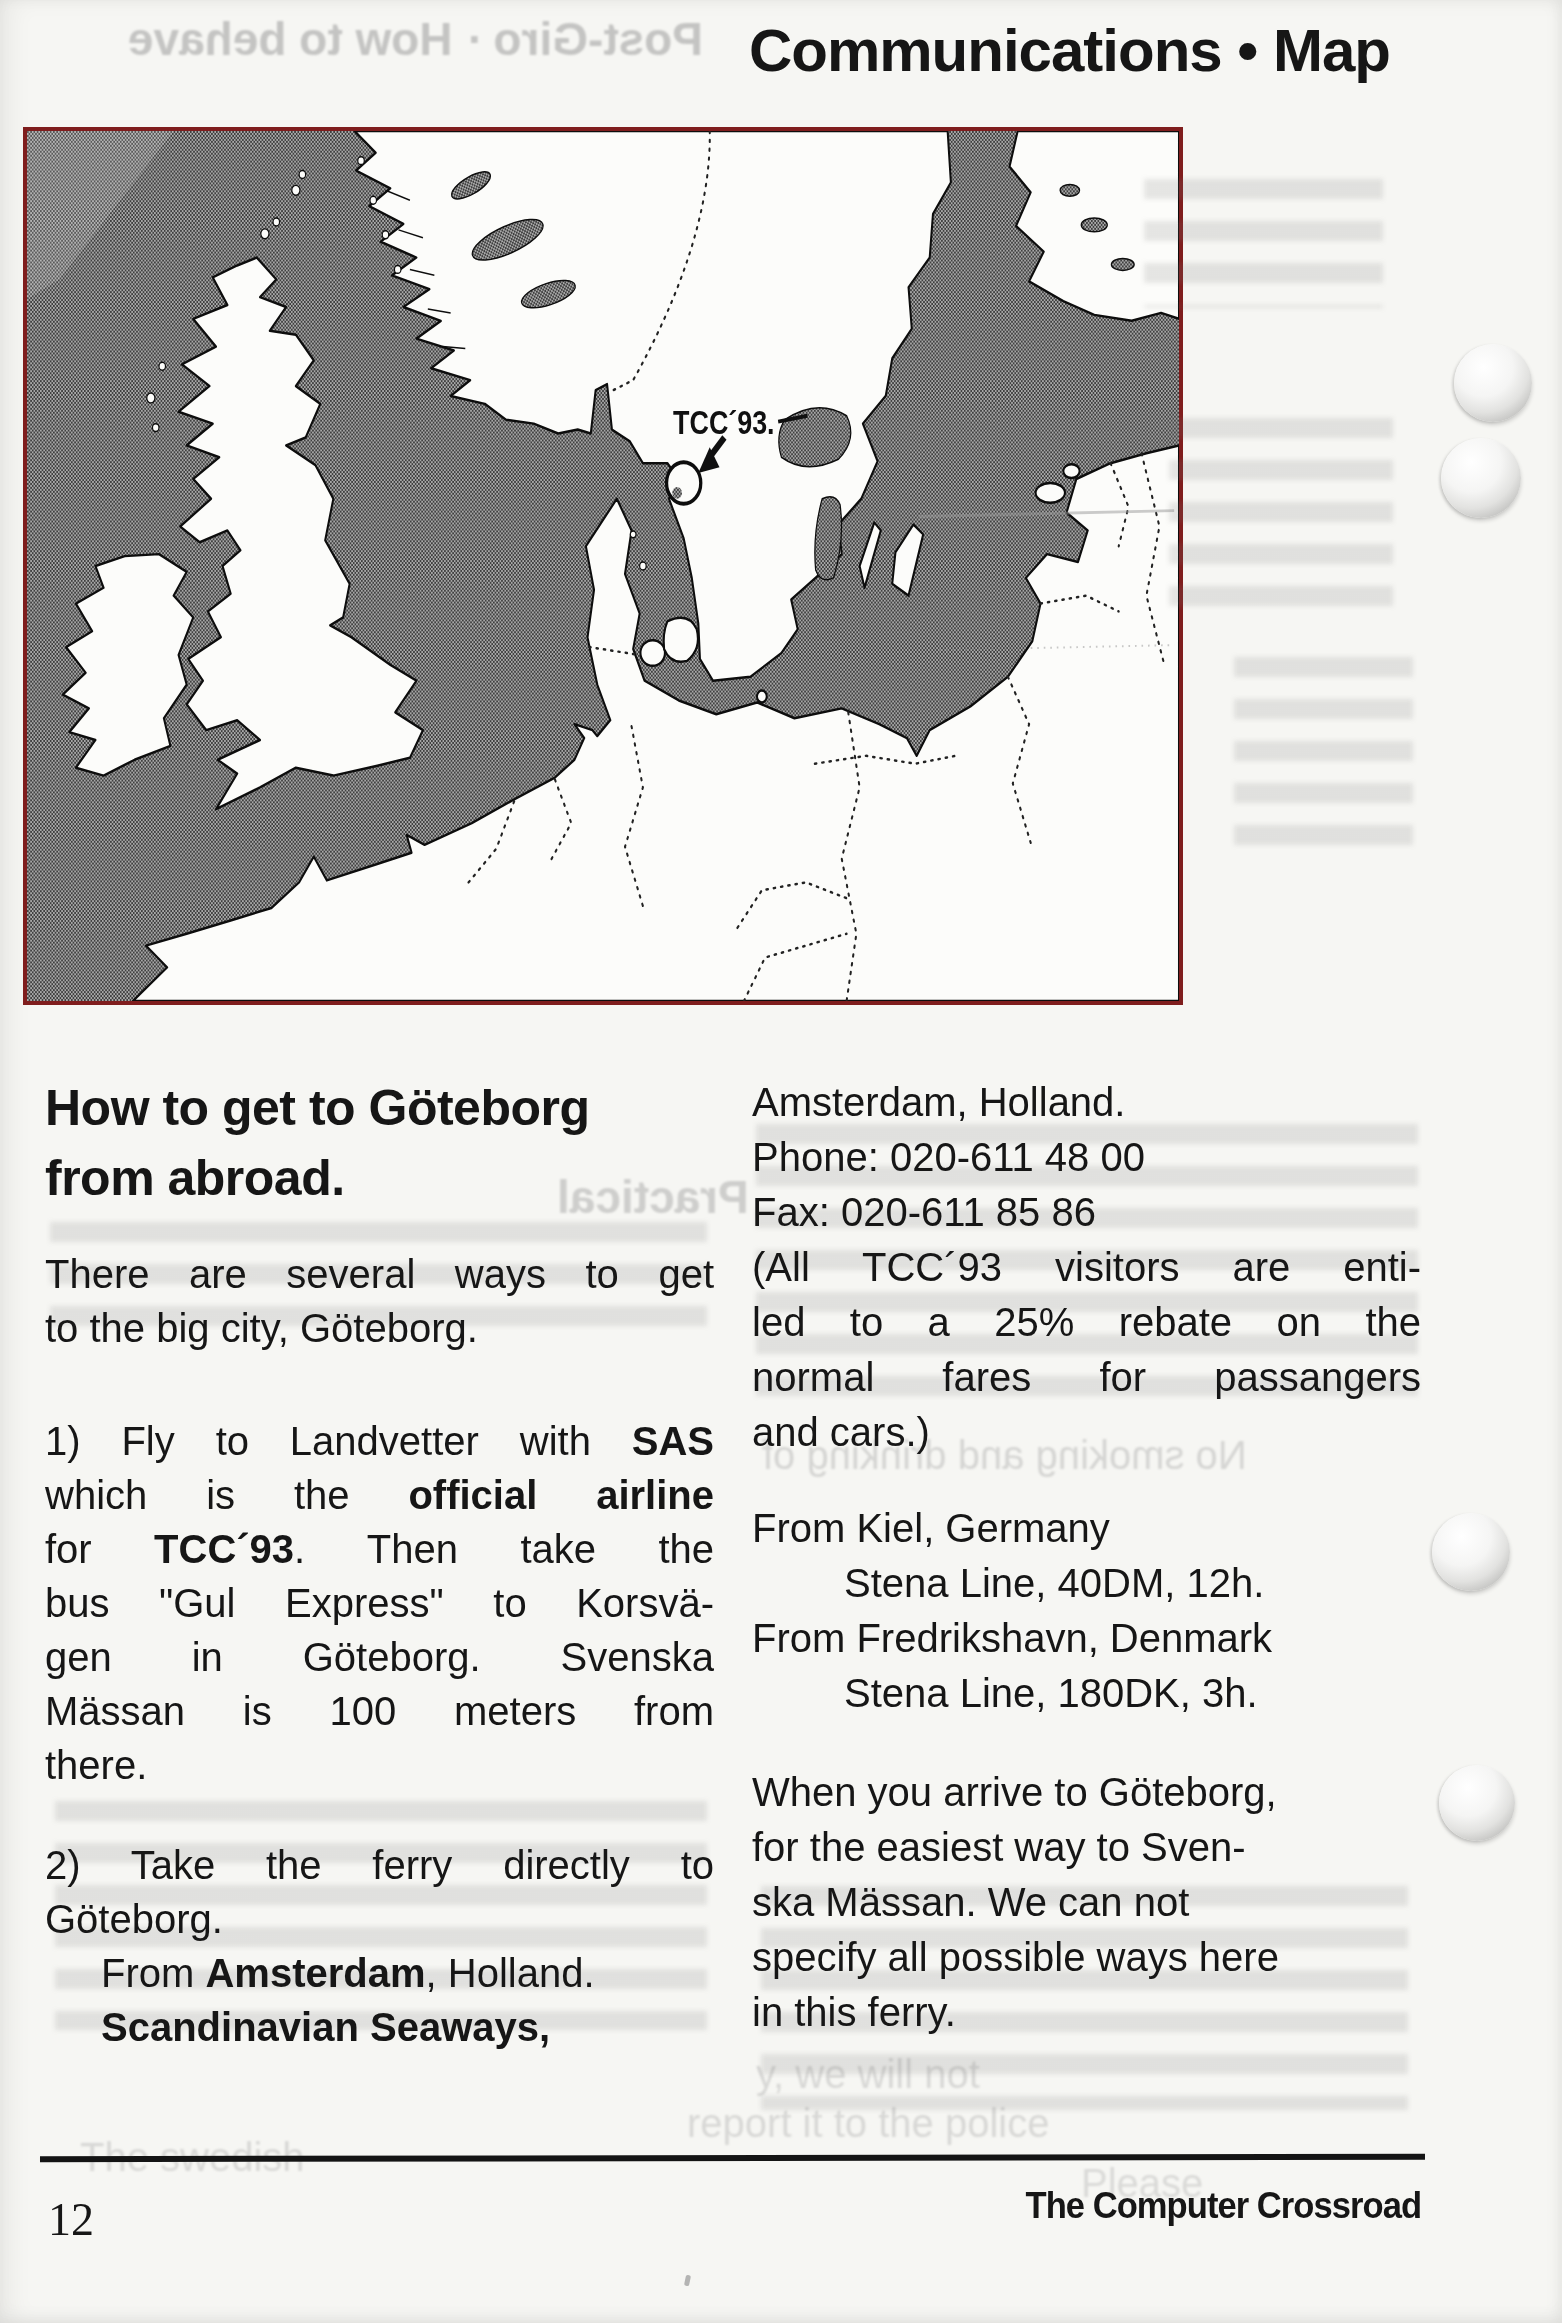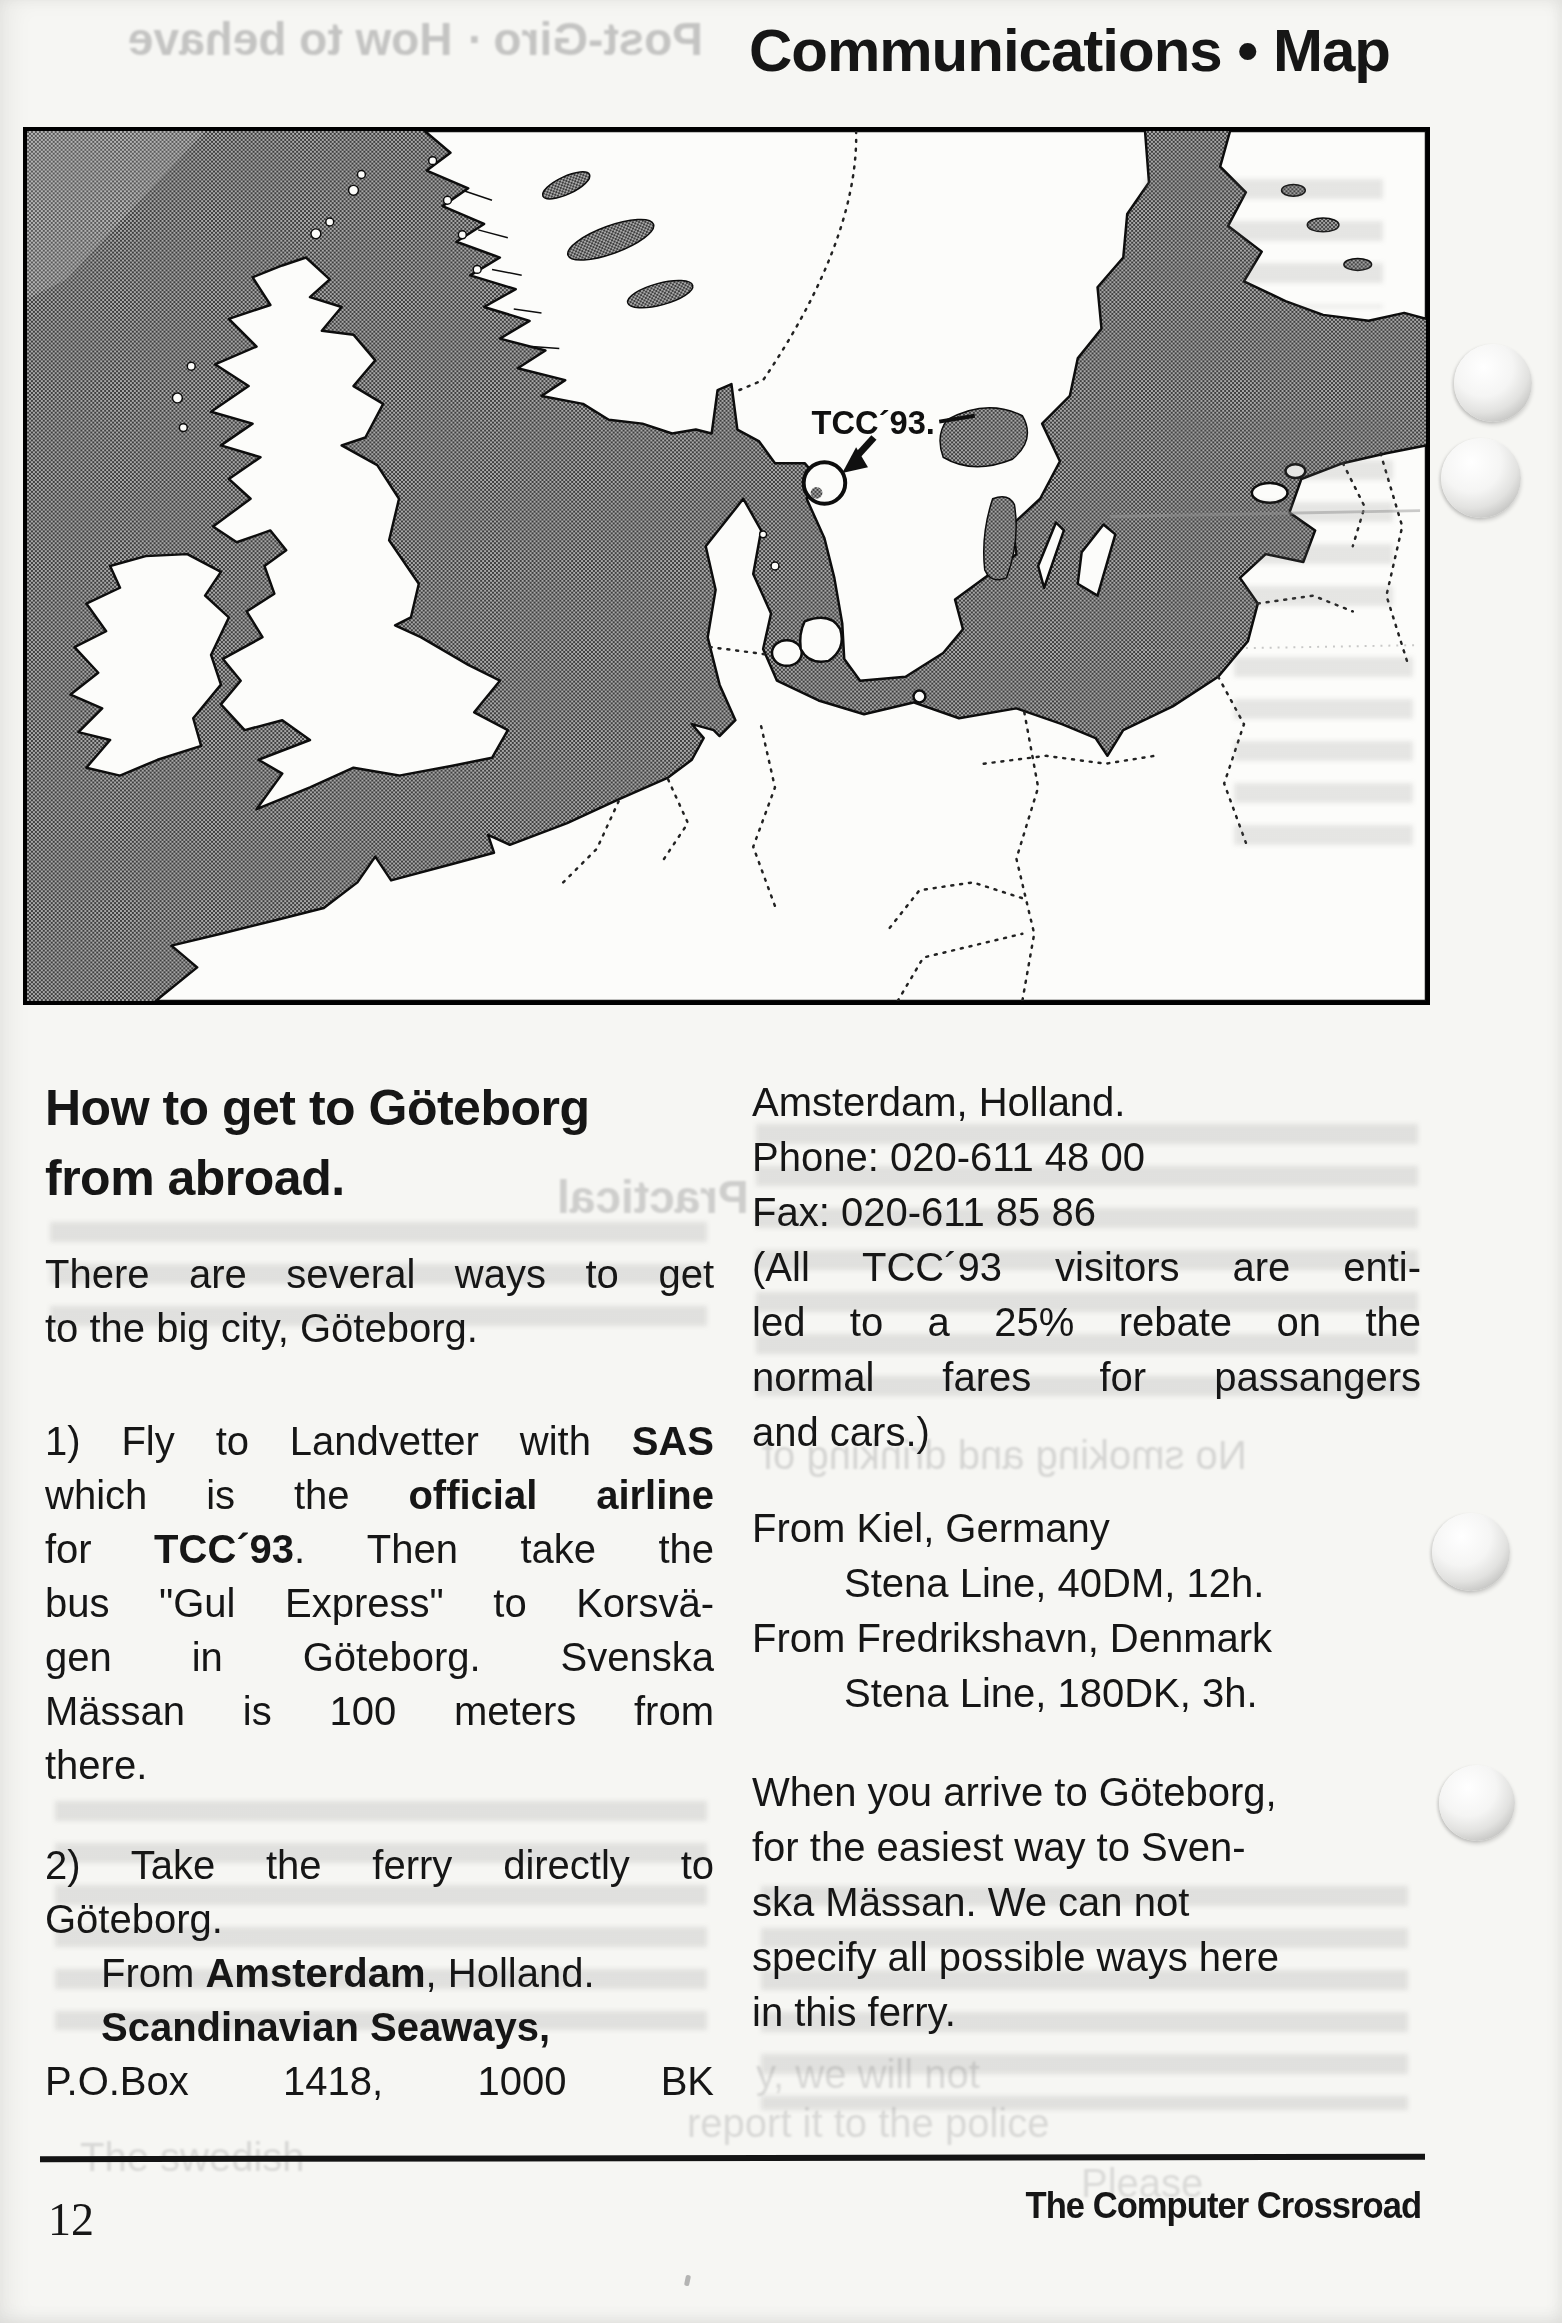--- a/index.html
+++ b/index.html
@@ -5,22 +5,22 @@
   html,body{margin:0;padding:0;background:#d8d8d6;}
   .page{
     position:relative;width:1562px;height:2323px;margin:0 auto;
     background:#f6f6f3;overflow:hidden;
     font-family:"Liberation Sans",sans-serif;color:#161616;
     box-shadow:inset 12px 0 22px rgba(0,0,0,0.05), inset -6px 0 14px rgba(0,0,0,0.045), inset 0 -8px 16px rgba(0,0,0,0.03);
   }
   
   .hdr{position:absolute;top:16px;right:172px;font-size:60px;font-weight:700;letter-spacing:-1px;white-space:nowrap;}
   
-  .map-frame{position:absolute;left:23px;top:127px;width:1407px;height:878px;
-    box-sizing:border-box;border:4px solid #000000;background:#8a8a8a;z-index:2;}
+  .map-frame{position:absolute;left:23px;top:127px;width:1160px;height:878px;
+    box-sizing:border-box;border:4px solid #7f1d1d;background:#8a8a8a;z-index:2;}
   .map-frame svg{display:block;width:100%;height:100%;}
   
   .col{position:absolute;width:669px;font-size:40px;line-height:54px;z-index:4;}
   .col.left{left:45px;top:1073px;}
   .col.right{left:752px;top:1075px;line-height:55px;}
   .colheading{font-size:50px;line-height:70px;font-weight:700;letter-spacing:-0.5px;}
   .para{margin:0;}
   .tline{text-align:left;white-space:nowrap;}
   .tline.j{text-align:justify;text-align-last:justify;white-space:normal;}
   .tline .b{font-weight:700;}
@@ -185,21 +185,20 @@
         <div class="tline j"><span>Mässan is 100 meters from</span></div>
         <div class="tline"><span>there.</span></div>
       </div>
     <div class="para" style="margin-top:46px;">
         <div class="tline j"><span>2) Take the ferry directly to</span></div>
         <div class="tline"><span>Göteborg.</span></div>
       </div>
     <div class="para">
         <div class="tline" style="padding-left: 56px;"><span>From </span><span class="b">Amsterdam</span><span>, Holland.</span></div>
         <div class="tline" style="padding-left: 56px;"><span class="b">Scandinavian Seaways,</span></div>
-        <div class="tline j"><span>P.O.Box 1418, 1000 BK</span></div>
       </div>
   </div>
 
   <div class="col right">
     <div class="para">
         <div class="tline"><span>Amsterdam, Holland.</span></div>
         <div class="tline"><span>Phone: 020-611 48 00</span></div>
         <div class="tline"><span>Fax: 020-611 85 86</span></div>
         <div class="tline j"><span>(All TCC´93 visitors are enti-</span></div>
         <div class="tline j"><span>led to a 25% rebate on the</span></div>

